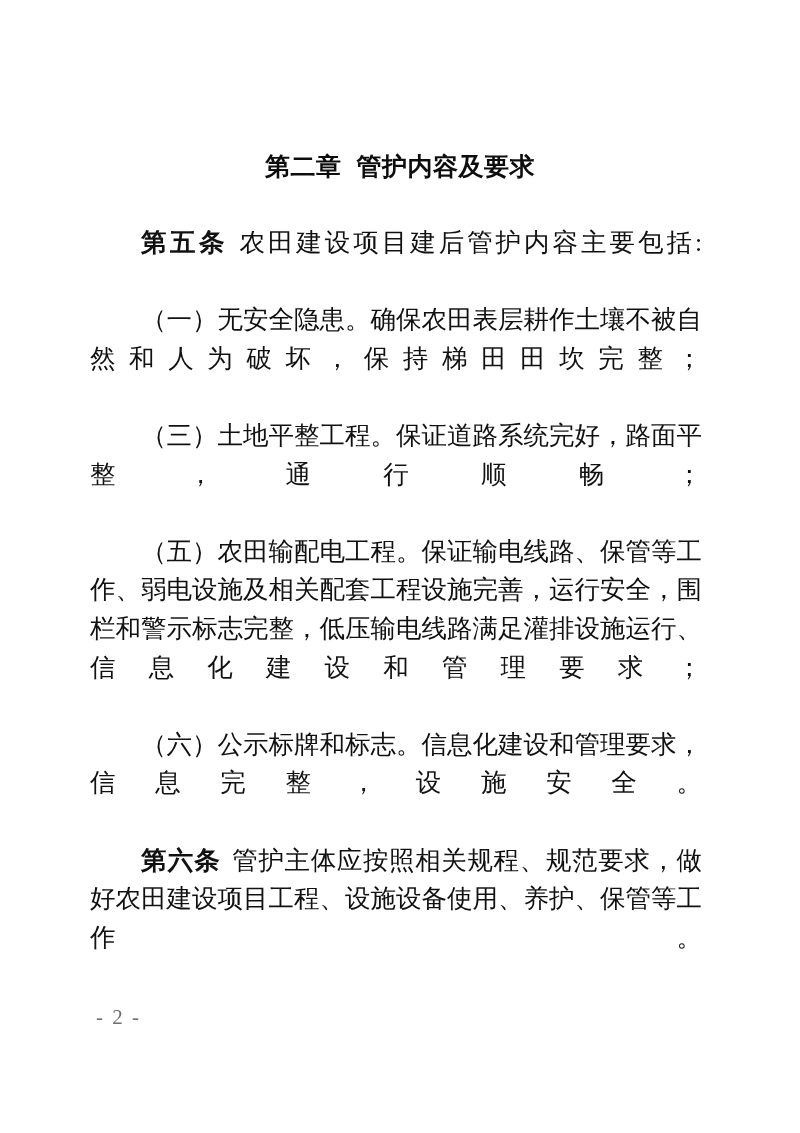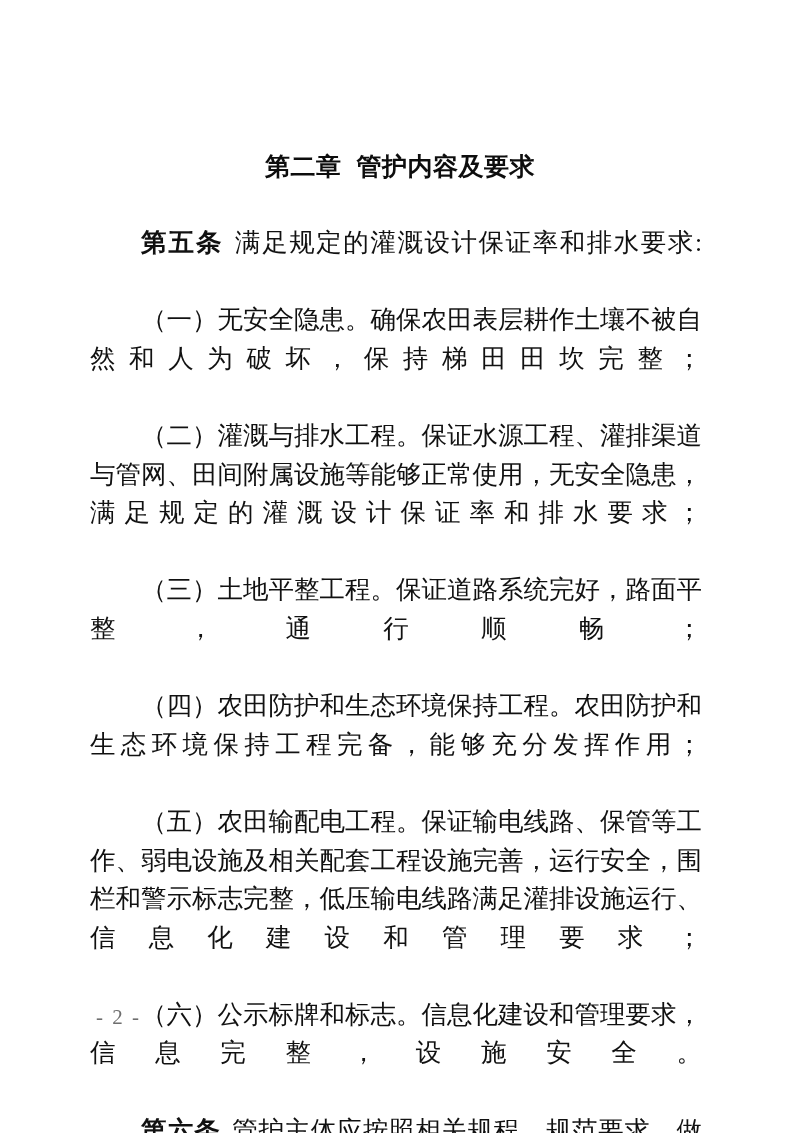--- a/index.html
+++ b/index.html
@@ -82,25 +82,23 @@
 </style>
 </head>
 <body>
 
 <div id="page">
 
   <div id="chapter-title">第二章  管护内容及要求</div>
 
   <div id="body-text">
 
-  <p class="para"><span class="article-label">第五条</span><span class="article-text">满足规定的灌溉设计保证率和排水要求:</span></p>
+  <p class="para"><span class="article-label">第五条</span><span class="article-text">农田建设项目建后管护内容主要包括:</span></p>
       <p class="para"><span class="article-text">（一）无安全隐患。确保农田表层耕作土壤不被自然和人为破坏，保持梯田田坎完整；</span></p>
-      <p class="para"><span class="article-text">（二）灌溉与排水工程。保证水源工程、灌排渠道与管网、田间附属设施等能够正常使用，无安全隐患，满足规定的灌溉设计保证率和排水要求；</span></p>
       <p class="para"><span class="article-text">（三）土地平整工程。保证道路系统完好，路面平整，通行顺畅；</span></p>
-      <p class="para"><span class="article-text">（四）农田防护和生态环境保持工程。农田防护和生态环境保持工程完备，能够充分发挥作用；</span></p>
       <p class="para"><span class="article-text">（五）农田输配电工程。保证输电线路、保管等工作、弱电设施及相关配套工程设施完善，运行安全，围栏和警示标志完整，低压输电线路满足灌排设施运行、信息化建设和管理要求；</span></p>
       <p class="para"><span class="article-text">（六）公示标牌和标志。信息化建设和管理要求，信息完整，设施安全。</span></p>
       <p class="para"><span class="article-label">第六条</span><span class="article-text">管护主体应按照相关规程、规范要求，做好农田建设项目工程、设施设备使用、养护、保管等工作。</span></p>
     </div>
 
   <div id="page-number">- 2 -</div>
 
 </div>
 
 </body></html>

